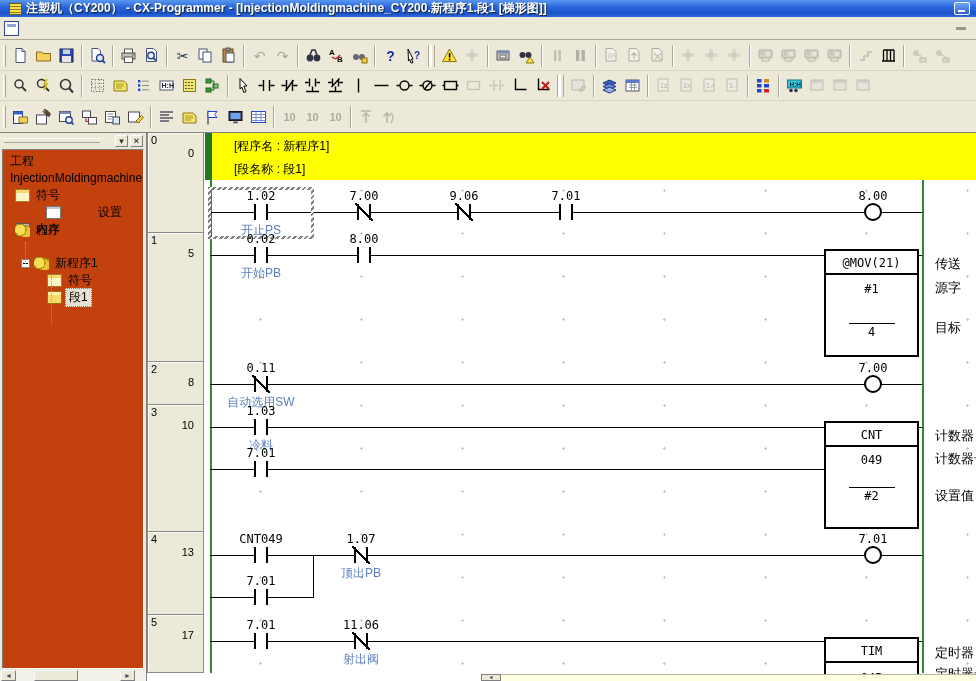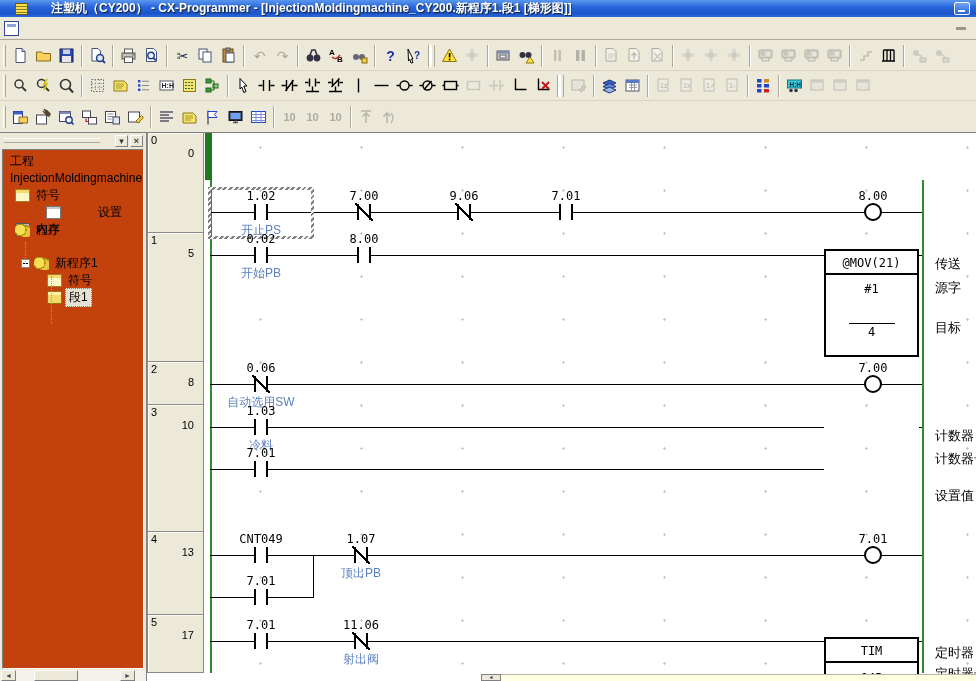--- a/index.html
+++ b/index.html
@@ -3,21 +3,21 @@
 <meta charset="utf-8">
 <style>
   html,body{margin:0;padding:0;background:#777;}
   *{box-sizing:border-box;}
   .app{position:relative;width:976px;height:681px;overflow:hidden;background:#ECE9D8;
        font-family:"Liberation Sans",sans-serif;font-size:12px;color:#000;}
 
   
   .titlebar{position:absolute;left:0;top:0;width:100%;height:17px;
     background:linear-gradient(180deg,#5A97EE 0%,#2663DC 45%,#1B54C8 80%,#2E6BE0 100%);
-    display:flex;align-items:center;padding-left:15px;gap:19px;}
+    display:flex;align-items:center;padding-left:9px;}
   .appicon{width:13px;height:12px;margin-right:4px;border:1px solid #6B5B10;
     background:repeating-linear-gradient(180deg,#FFE049 0 2px,#8A7A22 2px 3px);}
   .title-text{color:#fff;font-weight:bold;font-size:12px;white-space:nowrap;overflow:hidden;
     text-shadow:1px 1px 1px #123;}
   .minbtn{position:absolute;right:6px;top:2px;width:16px;height:13px;border:1px solid #fff;border-radius:2px;
     background:linear-gradient(180deg,#6FA3F2,#2B64D9);}
   .minbtn::after{content:"";position:absolute;left:3px;bottom:2px;width:7px;height:2px;background:#fff;}
 
   
   .menubar{position:absolute;left:0;top:17px;width:100%;height:23px;background:#ECE9D8;
@@ -800,20 +800,24 @@
               <span class="rnum">4</span>
               <span class="rstep">13</span>
             </div>
             <div class="rcell" style="top: 481px; height: 59px;">
               <span class="rnum">5</span>
               <span class="rstep">17</span>
             </div>
           </div>
 
         <div class="commentbar"></div>
+        <div class="banner">
+          <div class="b1">[程序名 :  新程序1]</div>
+          <div class="b2">[段名称 :  段1]</div>
+        </div>
 
         <div class="bus" style="left:63px;top:47px;height:493px"></div>
         <div class="bus" style="left:775px;top:47px;height:493px"></div>
 
         <div class="hl" style="left:63px;top:79px;width:712px"></div>
         <div class="hl" style="left:63px;top:122px;width:614px"></div>
         <div class="hl" style="left:772px;top:122px;width:3px"></div>
         <div class="hl" style="left:63px;top:251px;width:712px"></div>
         <div class="hl" style="left:63px;top:294px;width:614px"></div>
         <div class="hl" style="left:772px;top:294px;width:3px"></div>
@@ -862,38 +866,44 @@
           <div class="fbh">@MOV(21)</div>
           <div class="fbp" style="top:31px">#1</div>
           <div class="ovl" style="top:72px"></div>
           <div class="fbp" style="top:74px">4</div>
         </div>
         <div class="rlbl" style="top:122px">传送</div>
         <div class="rlbl" style="top:146px">源字</div>
         <div class="rlbl" style="top:186px">目标</div>
 
         <div class="contact nc" style="left:114px;top:251px">
-          <span class="addr">0.06</span>
+          <span class="addr">0.11</span>
           <span class="sym"></span>
             <i class="slash"></i>
           <span class="clabel">自动选用SW</span>
         </div>
         <div class="coil" style="left:726px;top:251px">
           <span class="addr">7.00</span>
           <span class="ring"></span>
         </div>
 
         <div class="contact" style="left:114px;top:294px">
           <span class="addr">1.03</span>
           <span class="sym"></span>
           <span class="clabel">冷料</span>
         </div>
         <div class="contact" style="left:114px;top:336px">
           <span class="addr">7.01</span>
           <span class="sym"></span>
+        </div>
+        <div class="fblock" style="left:677px;top:288px;height:108px">
+          <div class="fbh">CNT</div>
+          <div class="fbp" style="top:30px">049</div>
+          <div class="ovl" style="top:64px"></div>
+          <div class="fbp" style="top:66px">#2</div>
         </div>
         <div class="rlbl" style="top:294px">计数器</div>
         <div class="rlbl" style="top:317px">计数器号</div>
         <div class="rlbl" style="top:354px">设置值</div>
 
         <div class="contact" style="left:114px;top:422px">
           <span class="addr">CNT049</span>
           <span class="sym"></span>
         </div>
         <div class="contact nc" style="left:214px;top:422px">

